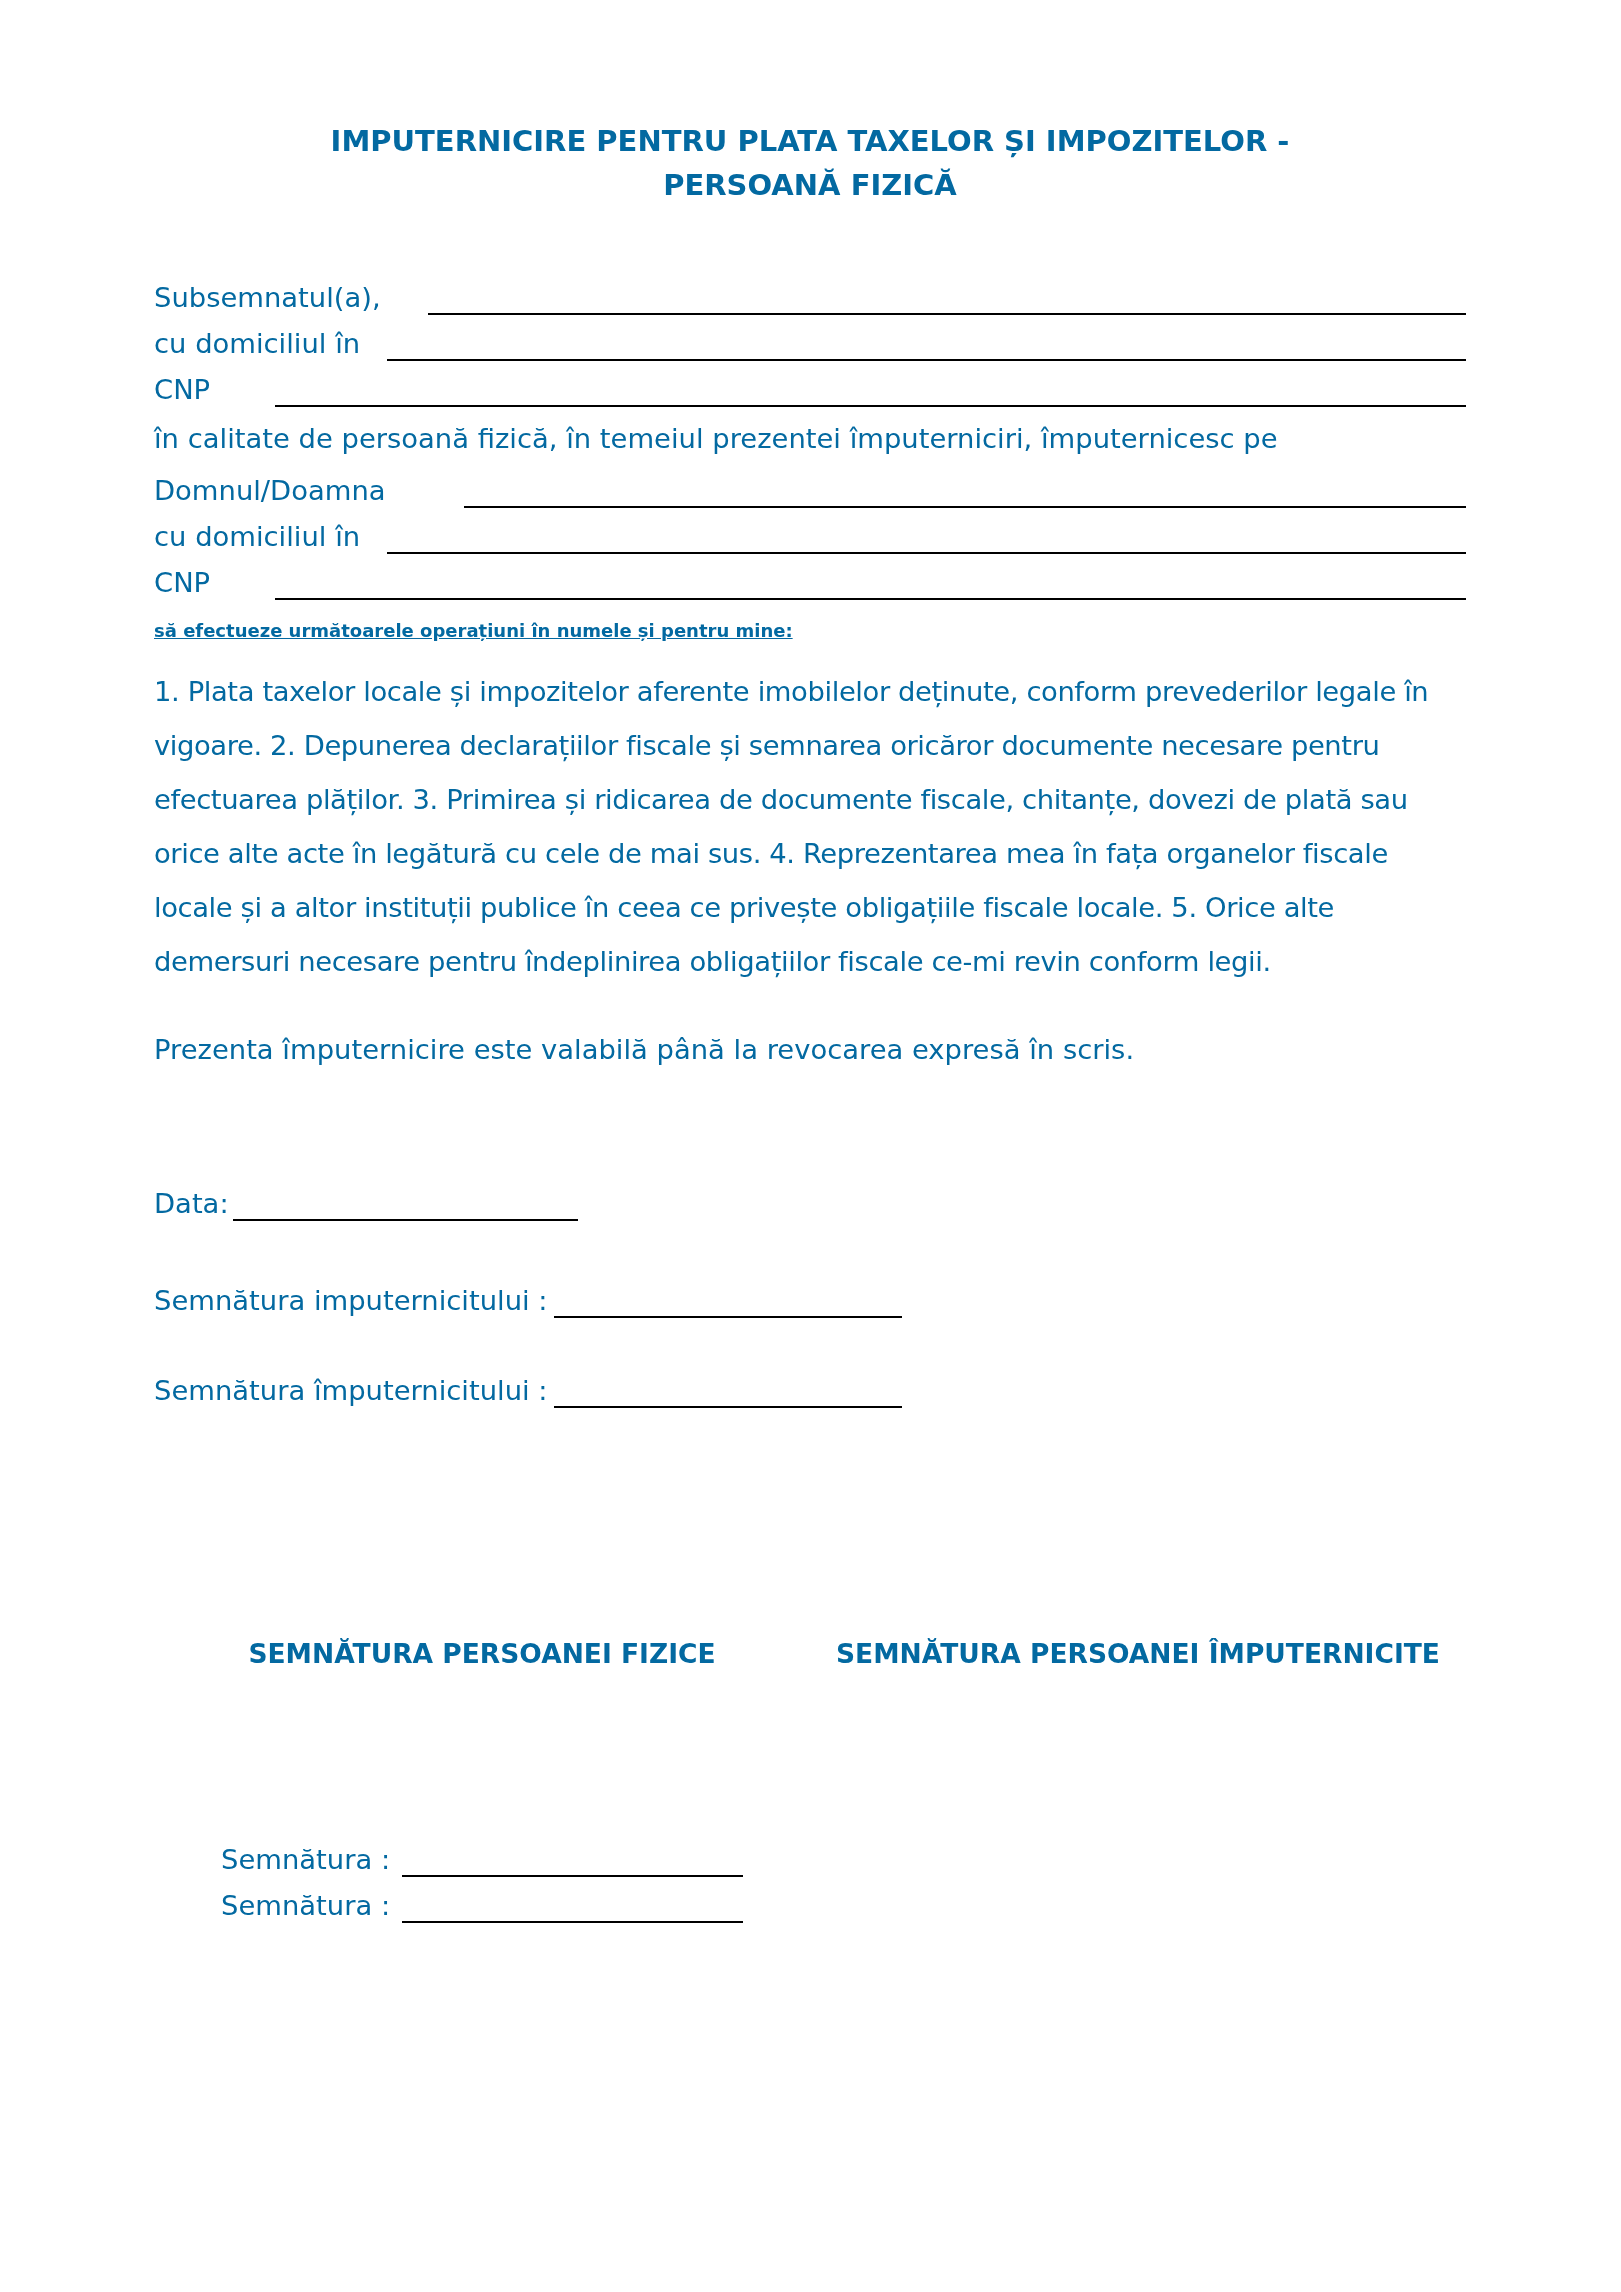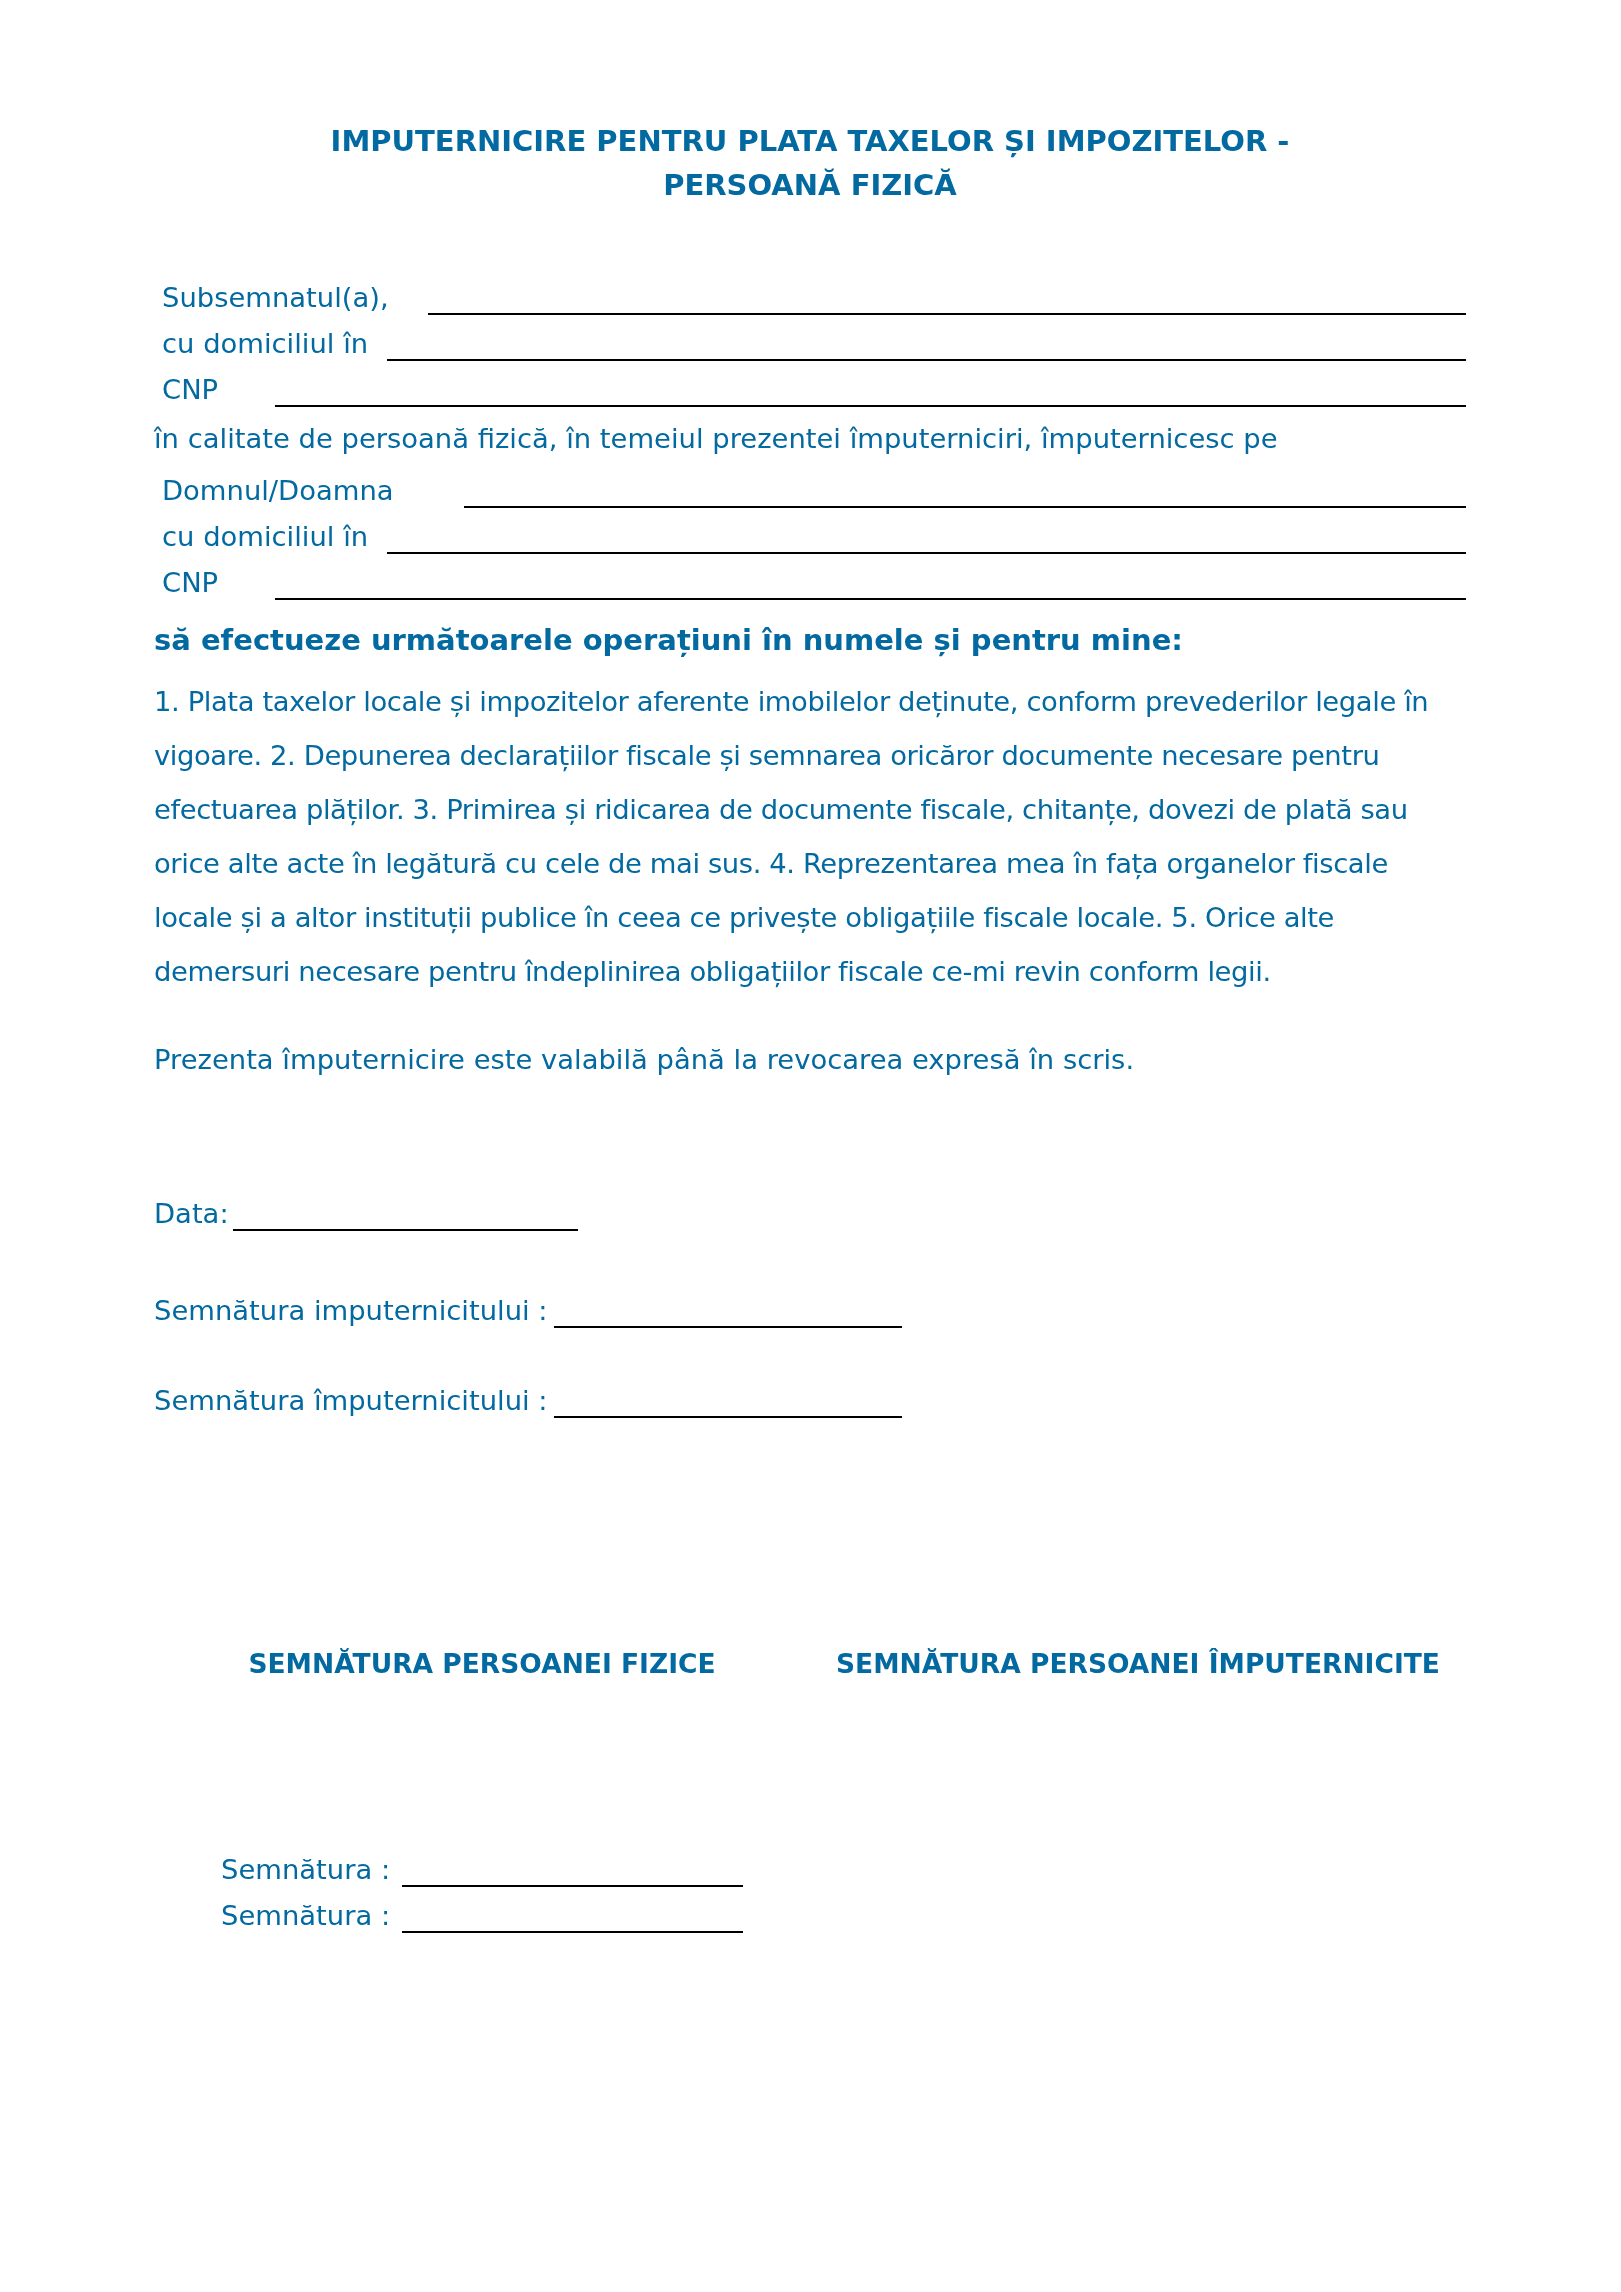--- a/index.html
+++ b/index.html
@@ -24,21 +24,21 @@
     font-size: 29px;
     line-height: 44px;
   }
   
   .frow {
     position: relative;
     height: 46px;
   }
   .frow .lbl {
     position: absolute;
-    left: 8px;
+    left: 0;
     bottom: 1px;
     font-size: 27.4px;
     line-height: 33px;
     white-space: nowrap;
   }
   .frow .fill {
     position: absolute;
     right: 0;
     bottom: 0;
     border-bottom: 2.9px solid #000000;
@@ -49,24 +49,25 @@
   .fill-cnp      { left: 121px; }
   .fill-name2    { left: 310px; }
 
   .intro {
     margin-top: 11.8px;
     font-size: 27.4px;
     line-height: 39px;
   }
   .g2-first { margin-top: 3.9px; }
   .lead {
-    margin-top: 21px;
-    font-size: 29px;
+    margin-top: 11px;
+    font-size: 18px;
     font-weight: bold;
     line-height: 39px;
+    text-decoration: underline;
   }
   .ops {
     margin-top: 15.7px;
     font-size: 27.4px;
     line-height: 54px;
     letter-spacing: -0.4px;
   }
   .validity {
     margin-top: 41px;
     font-size: 27.4px;

